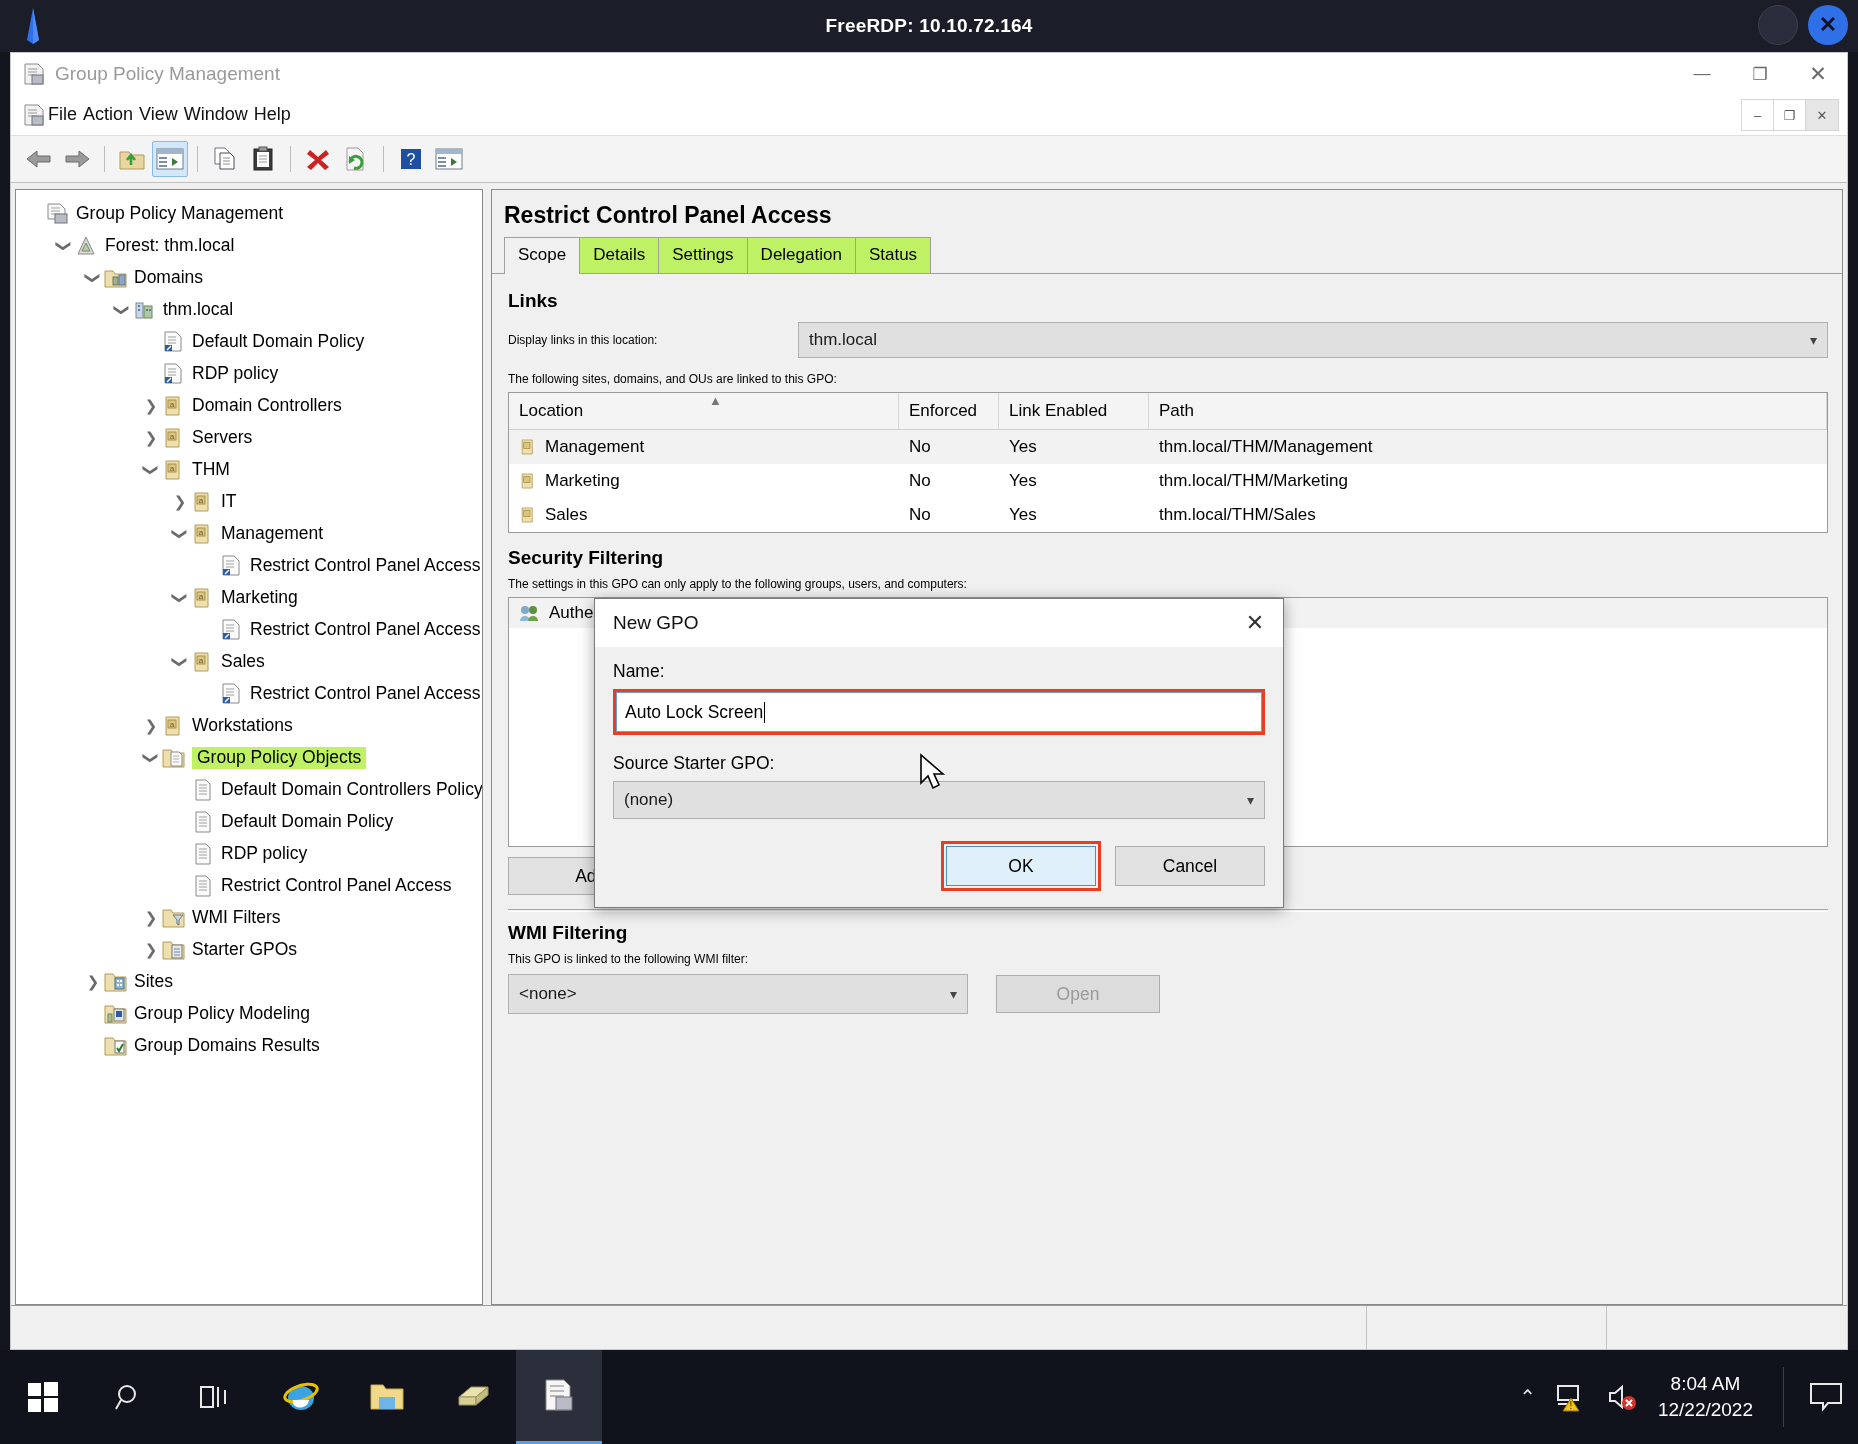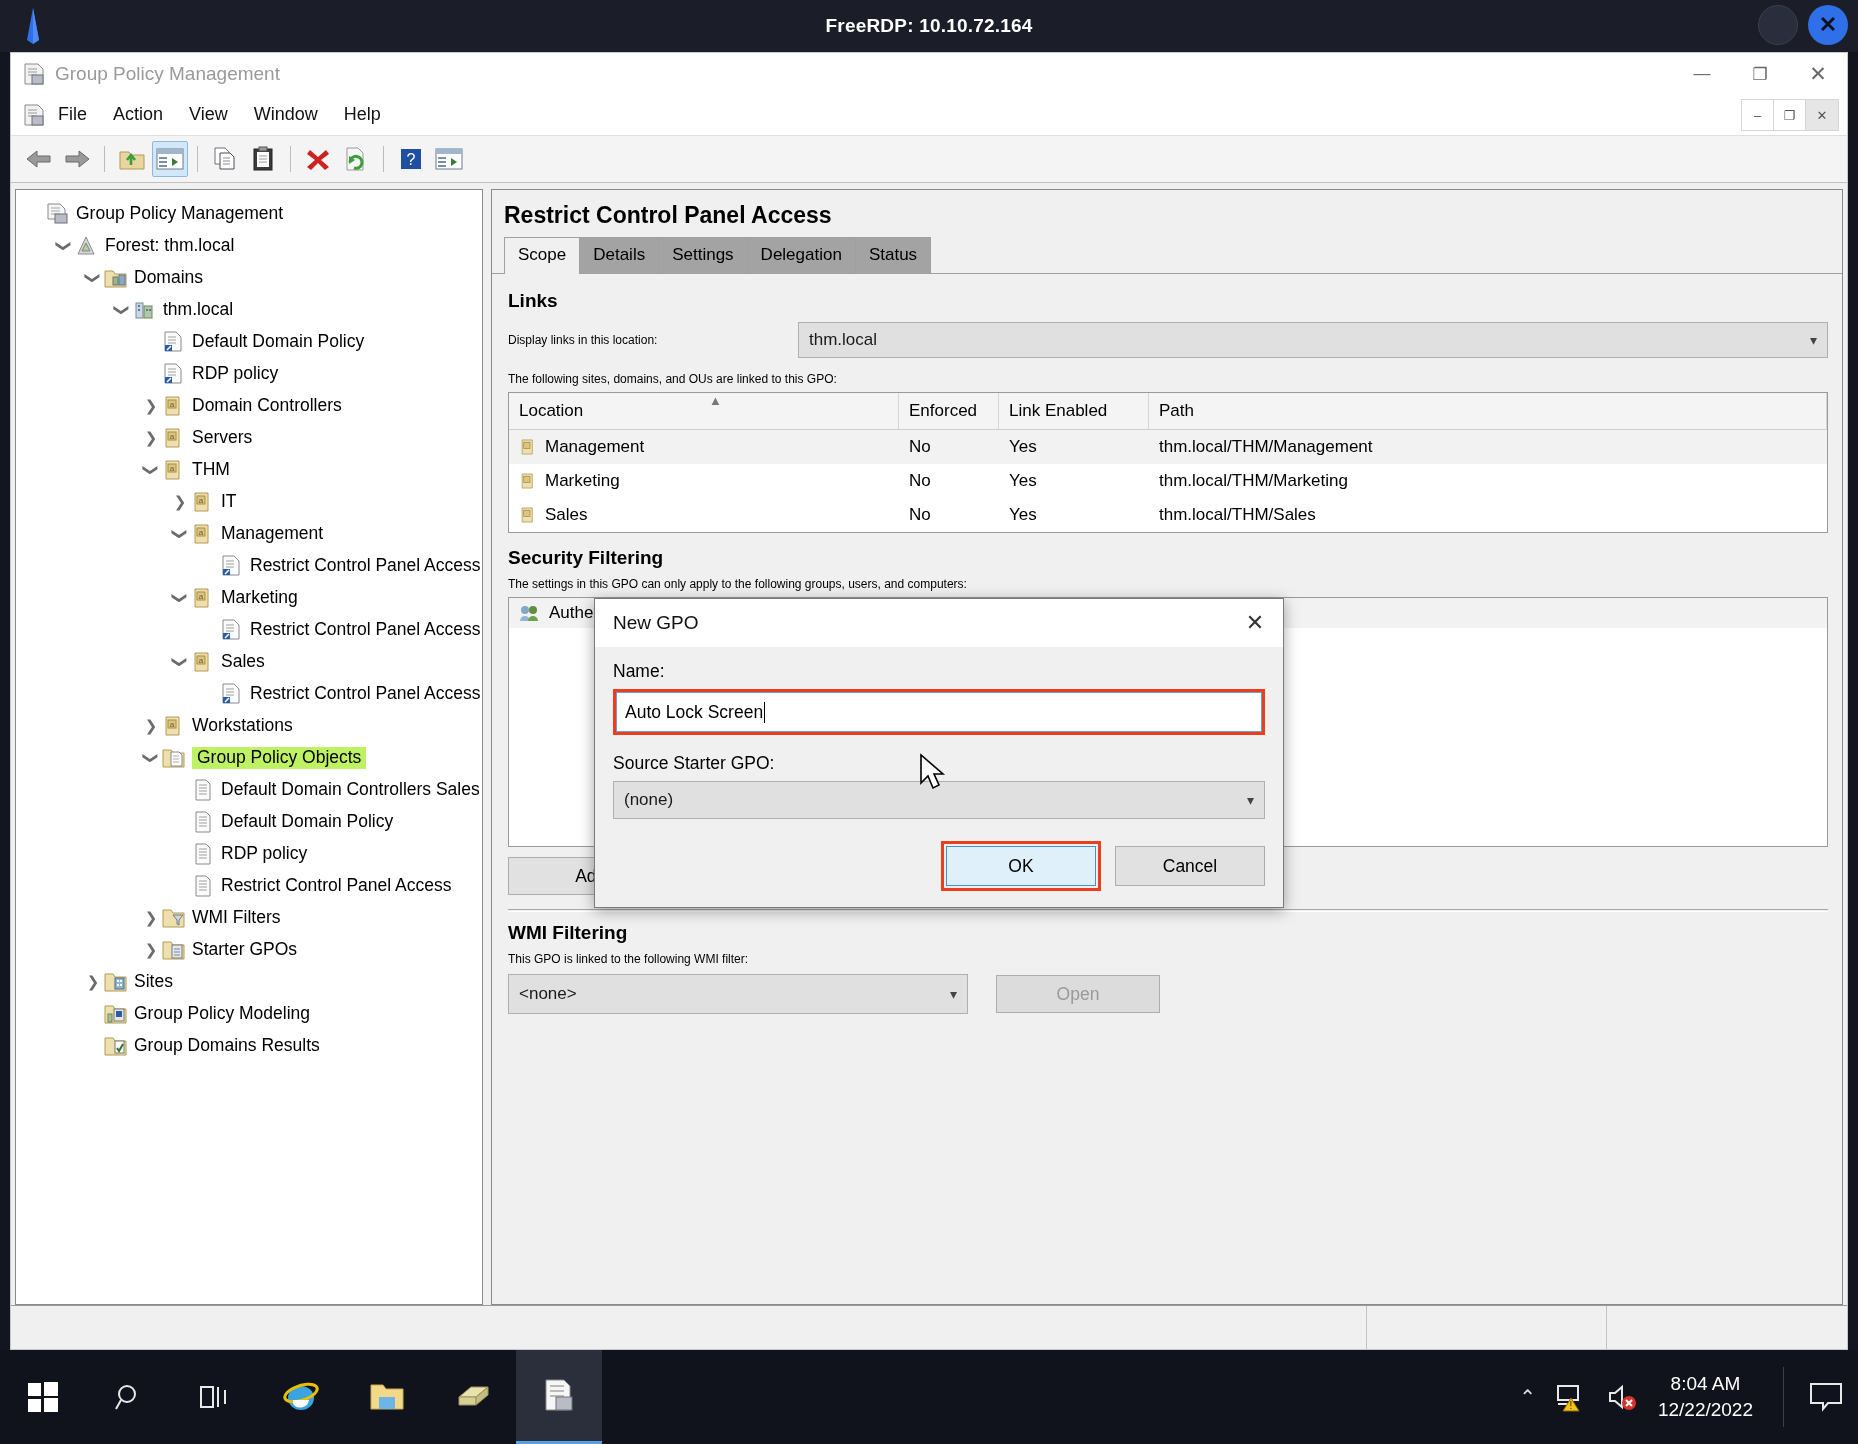--- a/index.html
+++ b/index.html
@@ -45,21 +45,21 @@
   .win-ctrls { position:absolute; right:0; top:0; height:42px; display:flex; }
   .win-ctrl { width:58px; height:42px; display:flex; align-items:center; justify-content:center;
               color:#6a6a6a; font-size:17px; }
   .win-ctrl.x { font-size:21px; font-weight:300; }
 
   #mmc-menubar {
     height:40px; background:#ffffff; display:flex; align-items:center;
     position:relative; border-bottom:1px solid #ffffff; flex:none;
   }
   #mmc-menu-icon { margin-left:12px; width:22px; height:24px; }
-  .menu-item { padding:4px 13px; font-size:18px; color:#111; }
+  .menu-item { padding:4px 3px; font-size:18px; color:#111; }
   .doc-ctrls { position:absolute; right:8px; top:4px; display:flex; border:1px solid #d6d6d6;}
   .doc-ctrl { width:32px; height:30px; display:flex; align-items:center; justify-content:center;
               font-size:13px; color:#555; border-right:1px solid #d6d6d6; background:#fff; }
   .doc-ctrl:last-child { border-right:none; background:#e6e6e6; }
 
   #mmc-toolbar {
     height:48px; background:#f4f4f4; border-top:1px solid #e0e0e0; border-bottom:1px solid #c0c0c0;
     display:flex; align-items:center; padding-left:10px; gap:2px; flex:none;
   }
   .tb-btn { width:36px; height:36px; display:flex; align-items:center; justify-content:center; border-radius:2px;}
@@ -82,21 +82,21 @@
   .tlabel { line-height:1.1; }
 
   
   #detail-pane {
     flex:1; margin-left:8px; background:#f0f0f0; border:1px solid #8a8a8a;
     position:relative; overflow:hidden; display:flex; flex-direction:column;
   }
   #gpo-title { font-size:23px; font-weight:bold; padding:12px 0 8px 12px; color:#000; }
   #tabs { display:flex; padding-left:12px; border-bottom:1px solid #a0a0a0; position:relative; z-index:1;}
   .tab {
-    padding:7px 13px 8px 13px; font-size:17px; background:#a3a3a3;
+    padding:7px 13px 8px 13px; font-size:17px; background:#bef264;
     border:1px solid #a0a0a0; border-bottom:none; margin-right:-1px; color:#000;
   }
   .tab.active { background:#f0f0f0; position:relative; top:0; margin-bottom:-1px; padding-bottom:9px; }
 
   #scope-body { padding:10px 14px 0 16px; flex:1; position:relative; min-height:0;}
   .sec-head { font-size:19px; font-weight:bold; margin:6px 0 10px 0; }
   .row-line { display:flex; align-items:center; margin-bottom:10px; }
   .lbl { font-size:12px; color:#000; }
 
   .combo {
@@ -525,21 +525,21 @@
             </div>
             <div class="trow">
               <div style="width: 153px; flex: 0 0 auto;"></div>
               <div class="twist"></div>
               <span class="ticon"><svg viewBox="0 0 23 22">
                   <path d="M5 1 h10 l4 4 v16 H5 Z" fill="#fbfbfb" stroke="#8a8a8a"></path>
                   <g stroke="#a0a0a0">
                     <path d="M8 6h8M8 9h8M8 12h8M8 15h8"></path>
                   </g>
                 </svg></span>
-              <span class="tlabel">Default Domain Controllers Sales</span>
+              <span class="tlabel">Default Domain Controllers Policy</span>
             </div>
             <div class="trow">
               <div style="width: 153px; flex: 0 0 auto;"></div>
               <div class="twist"></div>
               <span class="ticon"><svg viewBox="0 0 23 22">
                   <path d="M5 1 h10 l4 4 v16 H5 Z" fill="#fbfbfb" stroke="#8a8a8a"></path>
                   <g stroke="#a0a0a0">
                     <path d="M8 6h8M8 9h8M8 12h8M8 15h8"></path>
                   </g>
                 </svg></span>

